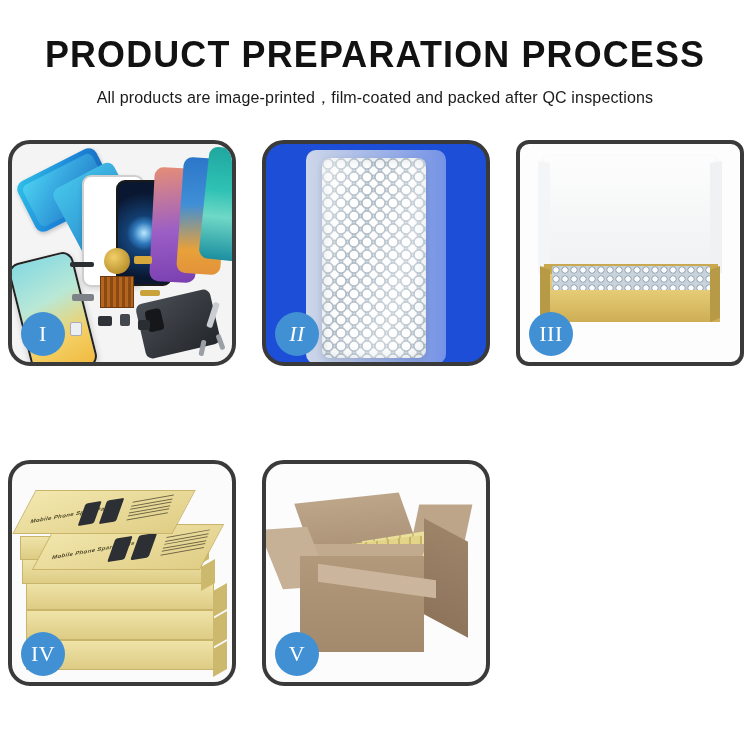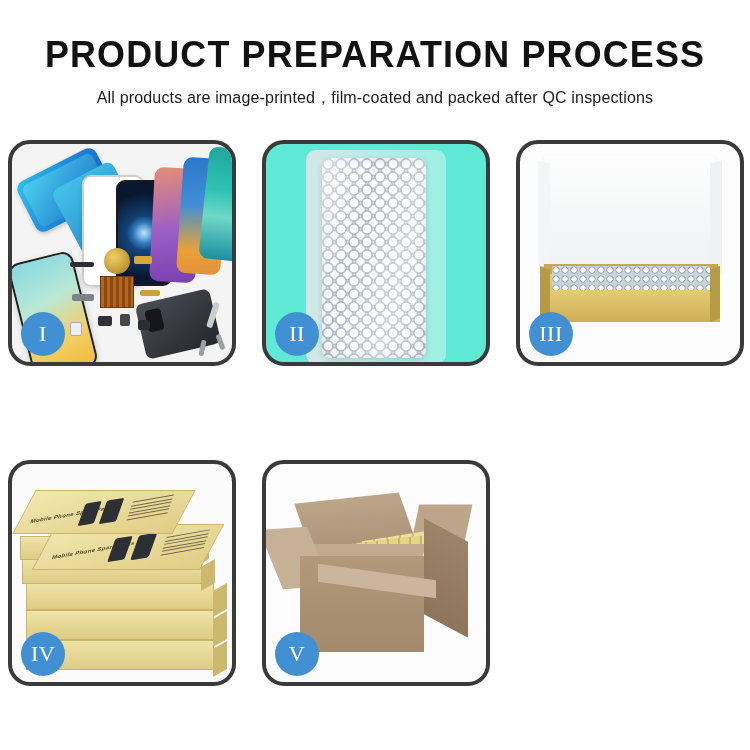--- a/index.html
+++ b/index.html
@@ -117,38 +117,38 @@
   .bit.b4{left:128px;top:146px;width:20px;height:6px;background:#c9a23c;}
   .bit.b5{left:86px;top:172px;width:14px;height:10px;background:#2f3338;}
   .bit.b6{left:108px;top:170px;width:10px;height:12px;background:#43484e;}
   .bit.b7{left:58px;top:178px;width:12px;height:14px;background:#eceff2;border:1px solid #aab;}
   .bit.b8{left:126px;top:176px;width:12px;height:10px;background:#2a2d31;}
   .bit.b9{left:198px;top:158px;width:6px;height:26px;background:#c9ccd0;transform:rotate(18deg);}
   .bit.b10{left:206px;top:190px;width:5px;height:16px;background:#9aa0a6;transform:rotate(-20deg);}
   .bit.b11{left:188px;top:196px;width:5px;height:16px;background:#9aa0a6;transform:rotate(12deg);}
 
   
-  .p2 { background: #5eead4; }
+  .p2 { background: #1d4ed8; font-style: italic; }
   .bwrap {
     position: absolute; left: 56px; top: 14px; width: 104px; height: 200px;
     background: #e3e9ee; border-radius: 8px;
     background-image:
       radial-gradient(circle at 6px 6px, rgba(255,255,255,.95) 0 4px, rgba(150,165,178,.55) 4.6px 5.6px, transparent 6px),
       radial-gradient(circle at 6px 6px, rgba(255,255,255,.95) 0 4px, rgba(150,165,178,.55) 4.6px 5.6px, transparent 6px);
     background-size: 13px 13px, 13px 13px;
     background-position: 0 0, 6.5px 6.5px;
     box-shadow: 0 0 14px rgba(120,140,155,.35) inset, 0 2px 6px rgba(0,0,0,.12);
   }
   .bwrap::after{ content:""; position:absolute; inset:0; border-radius:8px;
     background: linear-gradient(105deg, rgba(255,255,255,.55) 0%, transparent 35%, rgba(255,255,255,.35) 70%, transparent 100%); }
   .bshade { position:absolute; left:40px; top:6px; width:140px; height:214px;
     background: linear-gradient(90deg, rgba(225,230,234,.9), rgba(248,250,251,.4)); border-radius:10px; }
 
   
-  .p3 { background: #fdfdfd; }
+  .p3 { background: #fdfdfd; border-radius: 13px; }
   .lid { position:absolute; left:24px; top:12px; width:172px; height:124px;
          background: linear-gradient(180deg,#fdfdfd,#eef0f1); border-radius:3px;
          box-shadow: 0 2px 5px rgba(0,0,0,.07); }
   .lid::before{ content:""; position:absolute; left:-6px; top:6px; width:12px; height:112px;
          background:#f4f5f6; transform: skewY(10deg); }
   .lid::after{ content:""; position:absolute; right:-6px; top:6px; width:12px; height:112px;
          background:#f0f1f2; transform: skewY(-10deg); }
   .tray { position:absolute; left:22px; top:122px; width:178px; height:48px;
          background: linear-gradient(180deg,#e8cf7e,#d9bb5f); border-radius:2px; }
   .tray-front { position:absolute; left:22px; top:146px; width:178px; height:32px;

